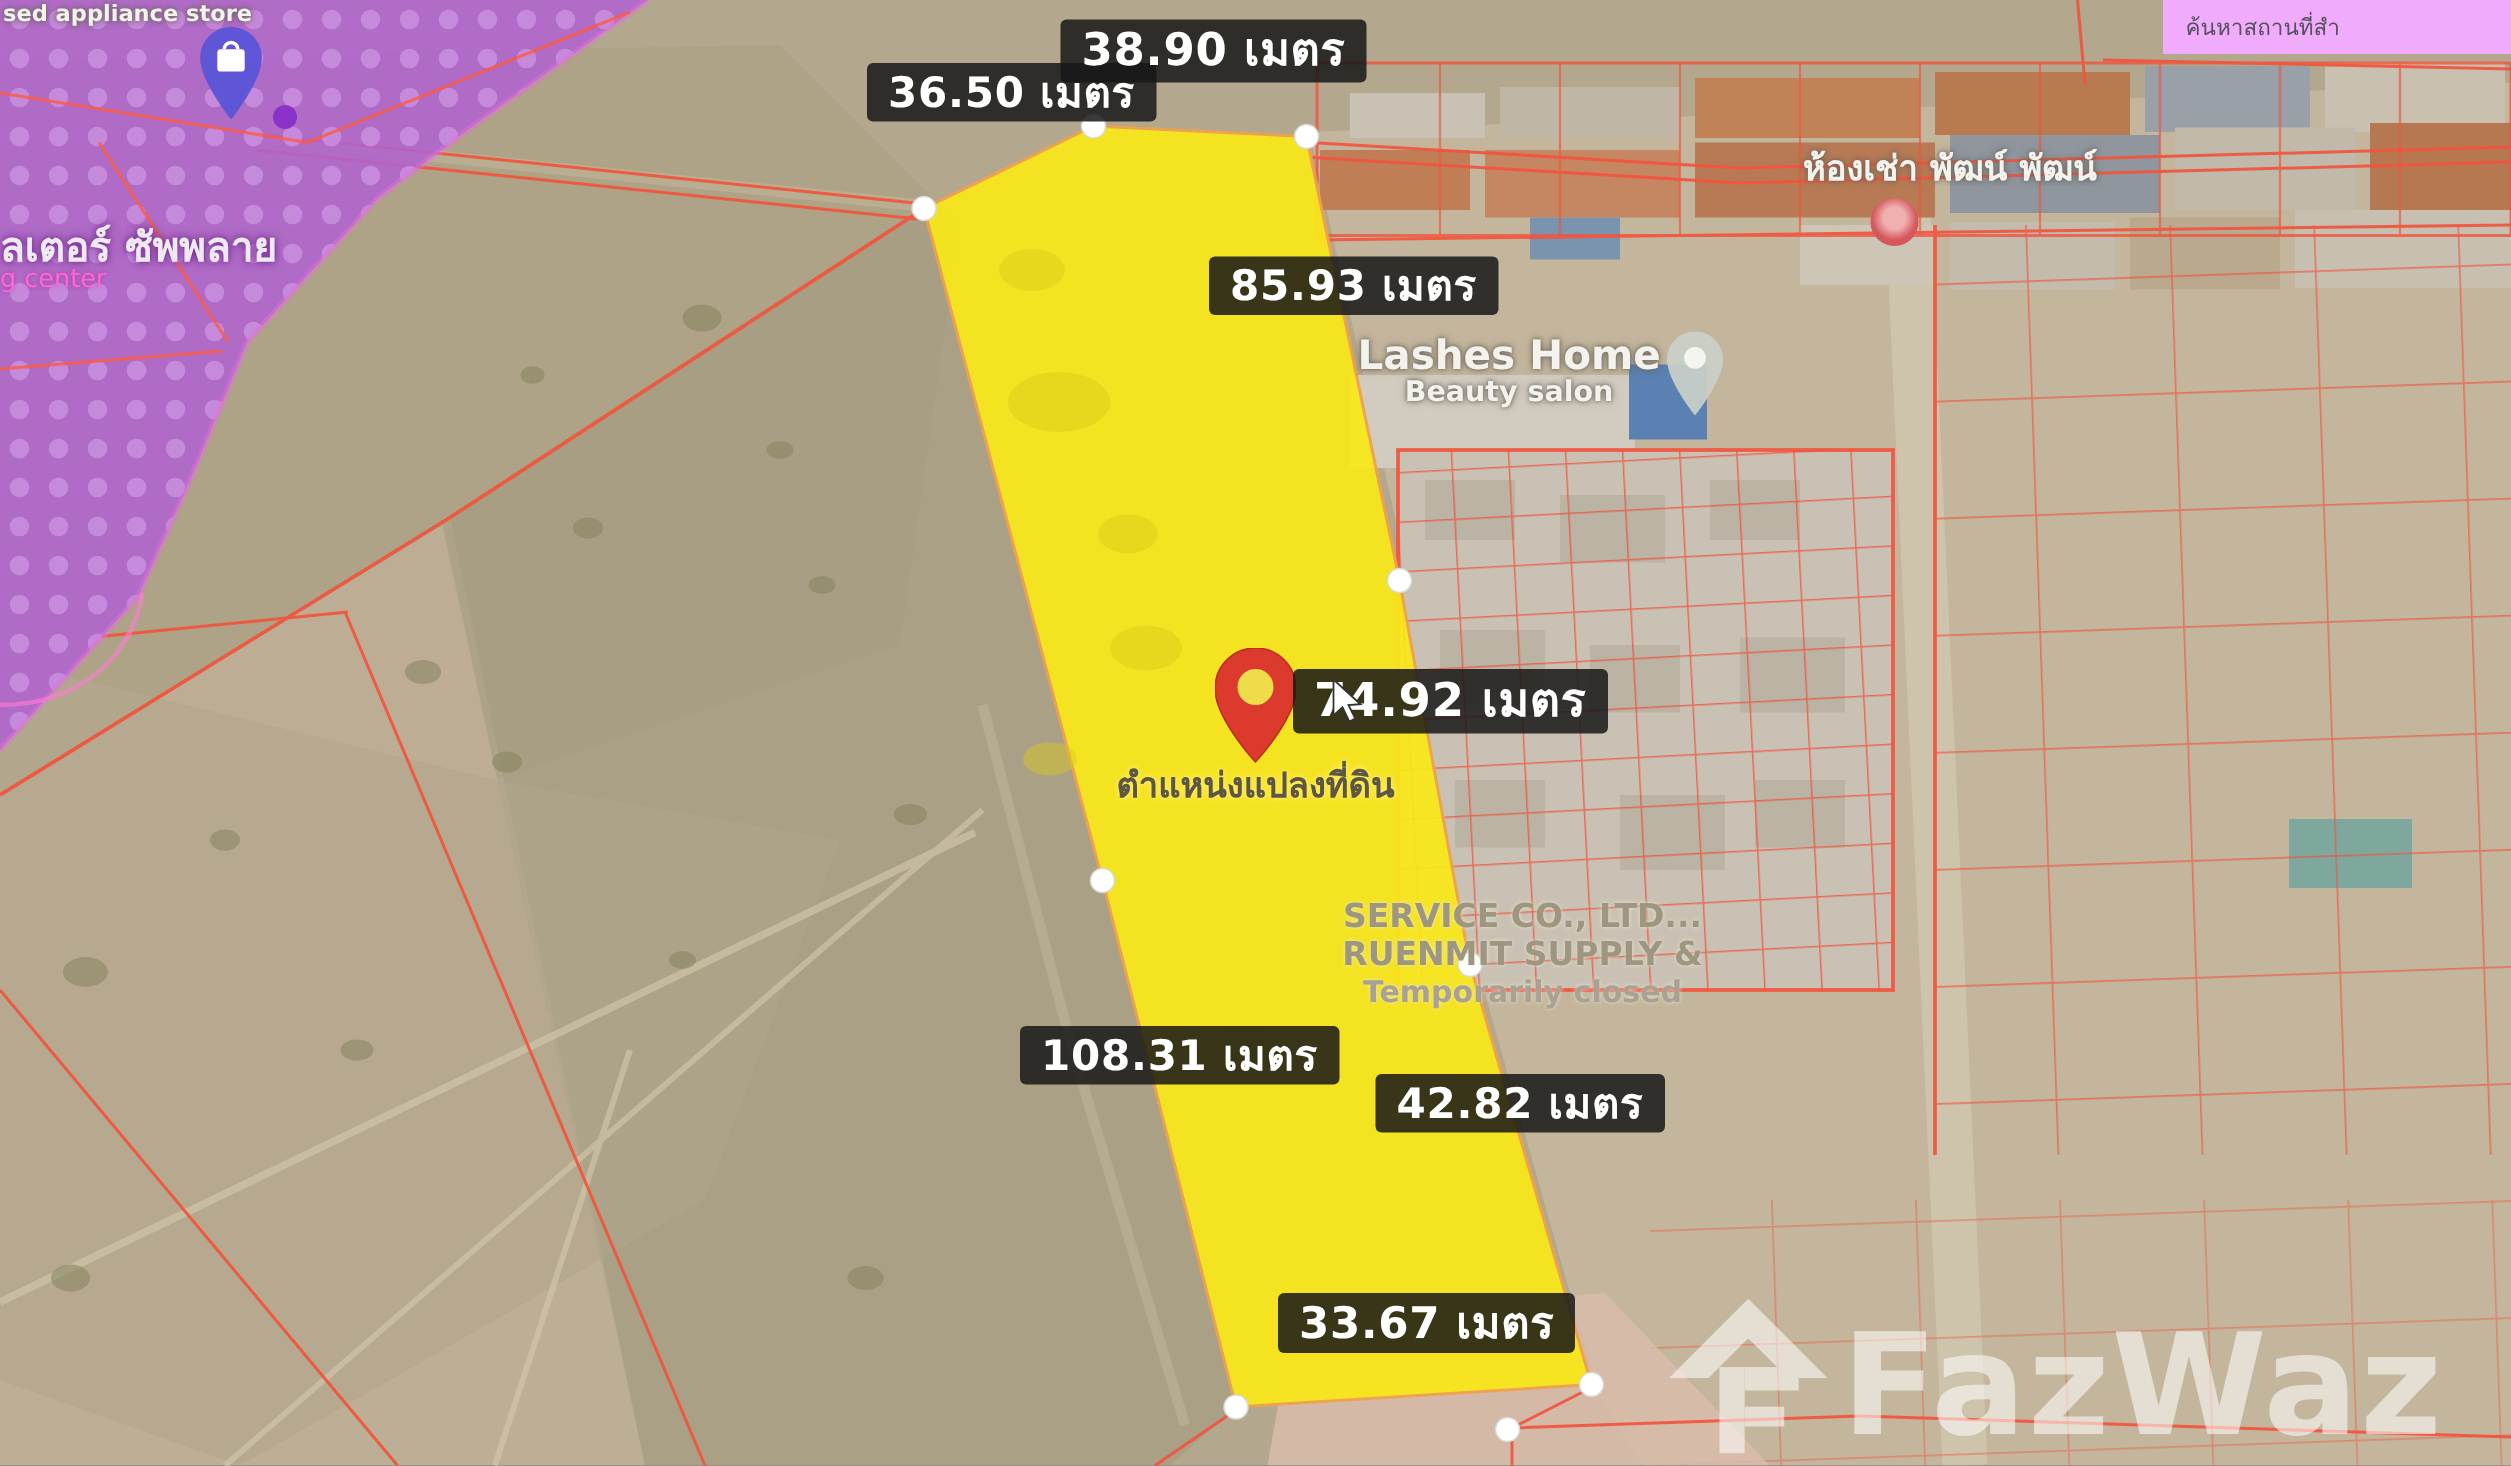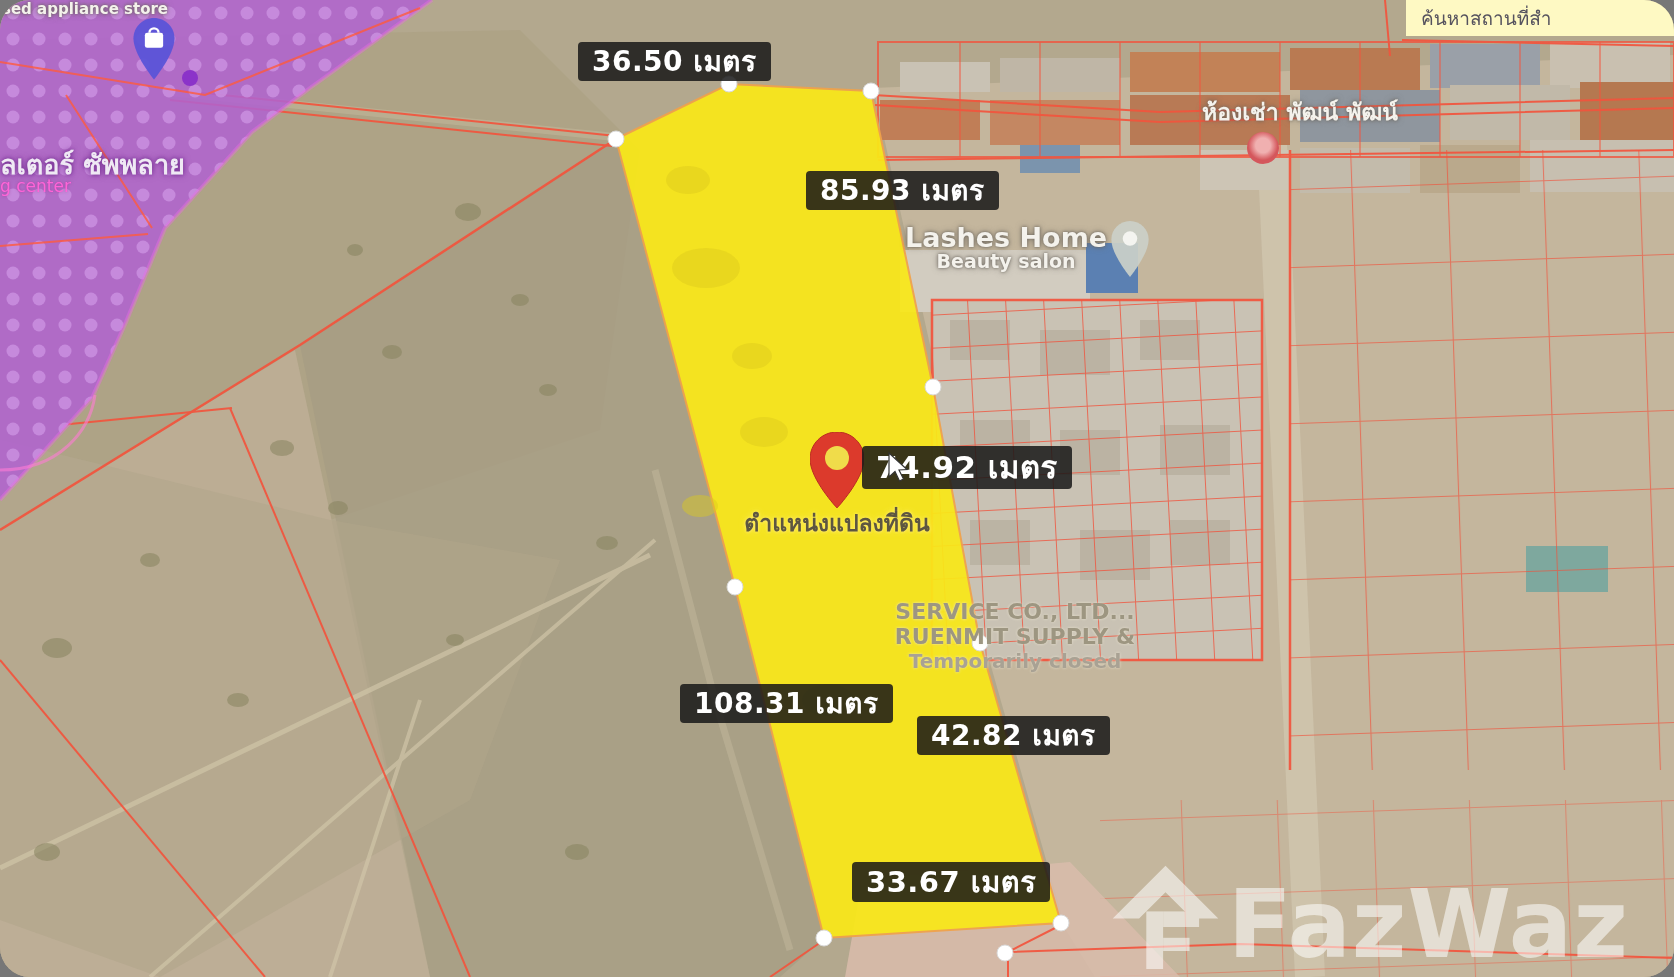--- a/index.html
+++ b/index.html
@@ -1,17 +1,17 @@
 <!DOCTYPE html>
 <html><head>
 <meta charset="utf-8">
 <style>
   html,body{margin:0;padding:0;background:#777;}
   #stage{position:relative;width:1674px;height:977px;overflow:hidden;
-         font-family:"DejaVu Sans","Liberation Sans",sans-serif;background:#b3a88e;border-radius:30px;}
+         font-family:"DejaVu Sans","Liberation Sans",sans-serif;background:#b3a88e;}
   #stage svg.base{position:absolute;left:0;top:0;}
   .ov{position:absolute;white-space:nowrap;}
   
   .mlabel{position:absolute;background:rgba(24,24,24,.85);color:#fff;font-weight:700;
           font-size:28px;line-height:1.12;padding:4px 14px;border-radius:4px;
           letter-spacing:.5px;white-space:nowrap;}
   #m-top-left{left:578px;top:42px;}
   #m-top{left:707px;top:13px;font-size:30px;}
   #m-right-upper{left:806px;top:171px;}
   #m-middle{left:862px;top:446px;font-size:31px;}
@@ -31,22 +31,22 @@
               text-shadow:0 0 3px rgba(150,30,120,.5);}
   #poi-ruenmit{left:850px;top:599px;width:330px;text-align:center;line-height:1.15;}
   #poi-ruenmit .ln{font-size:22px;font-weight:700;color:#9d9681;
                    text-shadow:0 0 3px rgba(238,231,212,.85);}
   #poi-ruenmit .st{font-size:20px;font-weight:600;color:#a9a294;
                    text-shadow:0 0 3px rgba(238,231,212,.8);}
   #pin-caption{left:722px;top:505px;width:230px;text-align:center;font-size:23px;
                font-weight:700;color:#5d5640;
                text-shadow:0 0 3px #ffee6a,0 0 6px #ffe95a,0 1px 2px #f7df45;}
   
-  #search-box{position:absolute;right:0;top:0;width:268px;height:36px;background:#fef9c3;
-              color:#55525e;font-size:19px;display:flex;align-items:center;
+  #search-box{position:absolute;right:0;top:0;width:232px;height:36px;background:#f0abfc;
+              color:#55525e;font-size:15px;display:flex;align-items:center;
               padding-left:15px;box-sizing:border-box;}
   
   #watermark{position:absolute;right:45px;bottom:8px;display:flex;align-items:flex-end;
              opacity:.55;pointer-events:none;}
   #watermark .brand{color:#fff;font-size:94px;font-weight:800;letter-spacing:1px;
                     line-height:.95;}
   .abs{position:absolute;}
 </style>
 </head>
 <body>
@@ -226,20 +226,21 @@
     <div class="st">Temporarily closed</div>
   </div>
 
   <svg class="abs" style="left:810px;top:432px;" width="54" height="78" viewBox="0 0 54 78">
     <path d="M27,0 C12,0 0,12 0,27 C0,47 27,76 27,76 C27,76 54,47 54,27 C54,12 42,0 27,0 Z" fill="#dc3a2c" stroke="#b92c20" stroke-width="1"></path>
     <circle cx="27" cy="26" r="12" fill="#f0dc4a"></circle>
   </svg>
   <div class="ov" id="pin-caption">ตำแหน่งแปลงที่ดิน</div>
 
   <div class="mlabel" id="m-top-left">36.50 เมตร</div>
+  <div class="mlabel" id="m-top">38.90 เมตร</div>
   <div class="mlabel" id="m-right-upper">85.93 เมตร</div>
   <div class="mlabel" id="m-middle">74.92 เมตร</div>
   <div class="mlabel" id="m-left-lower">108.31 เมตร</div>
   <div class="mlabel" id="m-right-lower">42.82 เมตร</div>
   <div class="mlabel" id="m-bottom">33.67 เมตร</div>
 
   <div id="search-box">ค้นหาสถานที่สำ</div>
 
   <div id="watermark">
     <svg width="125" height="120" viewBox="0 0 100 100">

